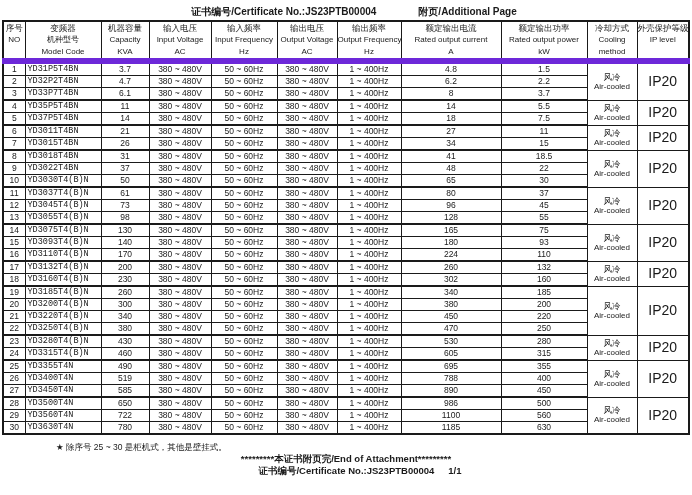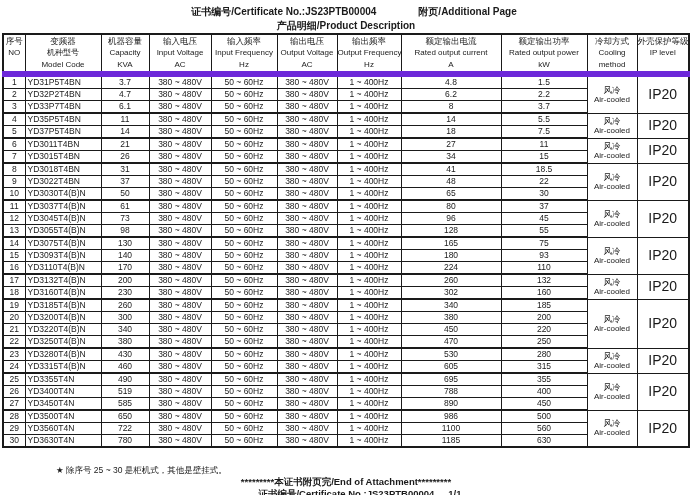--- a/index.html
+++ b/index.html
@@ -12,41 +12,40 @@
   .title-row{text-align:center;font-size:10px;font-weight:bold;height:14px;line-height:14px;white-space:nowrap;margin-left:16px;}
   .title-gap{display:inline-block;width:42px;}
   .subtitle-row{text-align:center;font-size:10px;font-weight:bold;height:13px;line-height:13px;}
 
   table{border-collapse:collapse;table-layout:fixed;width:686px;margin:1px auto 0;border:2px solid #1a1a1a;}
   th,td{border:1px solid #1a1a1a;overflow:hidden;white-space:nowrap;}
   thead th{font-weight:normal;padding:0;vertical-align:top;border-bottom:6px solid #6d28d9;}
   thead th div{height:12px;line-height:12px;text-align:center;font-size:8px;}
   thead th div.cn{font-size:8.5px;}
   td{height:11px;line-height:11px;font-size:8.5px;text-align:center;padding:0 1px;}
-  td.model-cell{text-align:left;padding-left:2px;}
+  td.model-cell{text-align:left;padding-left:2px;font-family:Liberation Mono, monospace;}
   tr.group-end td{border-bottom:2px solid #1a1a1a;}
   td.cooling-cell{font-size:8px;line-height:10px;padding:0;margin-left:24px;}
   td.cooling-cell .cn{font-size:8.5px;}
   td.ip-cell{font-size:14px;}
 
-  .footer{margin-top:16px;}
+  .footer{margin-top:6px;}
   .note{font-size:8.5px;height:12px;line-height:12px;margin-left:56px;white-space:nowrap;}
   .end-row{text-align:center;font-size:9.5px;font-weight:bold;height:12px;line-height:12px;}
   .certfoot-row{text-align:center;font-size:9.5px;font-weight:bold;height:12px;line-height:12px;padding-left:28px;}
   .pageno-gap{display:inline-block;width:14px;}
 </style>
 </head>
 <body>
 
 <div class="doc">
 
   <div class="title-row">
     <span>证书编号/Certificate No.:JS23PTB00004</span><span class="title-gap"></span><span>附页/Additional Page</span>
   </div>
-  <div class="subtitle-row">产品明细/Product Description</div>
 
   <table>
     <colgroup id="cols">
         <col style="width: 22px;">
         <col style="width: 76px;">
         <col style="width: 48px;">
         <col style="width: 62px;">
         <col style="width: 66px;">
         <col style="width: 60px;">
         <col style="width: 64px;">

